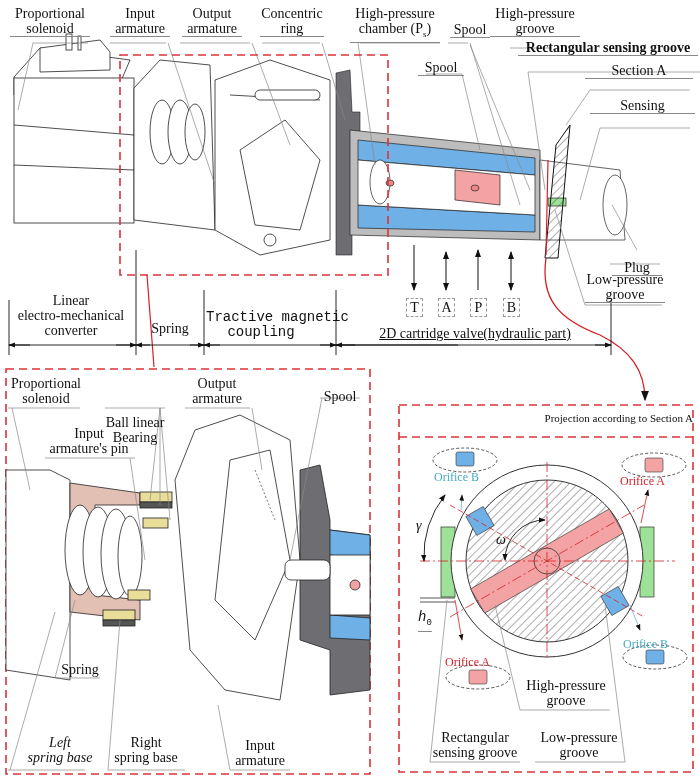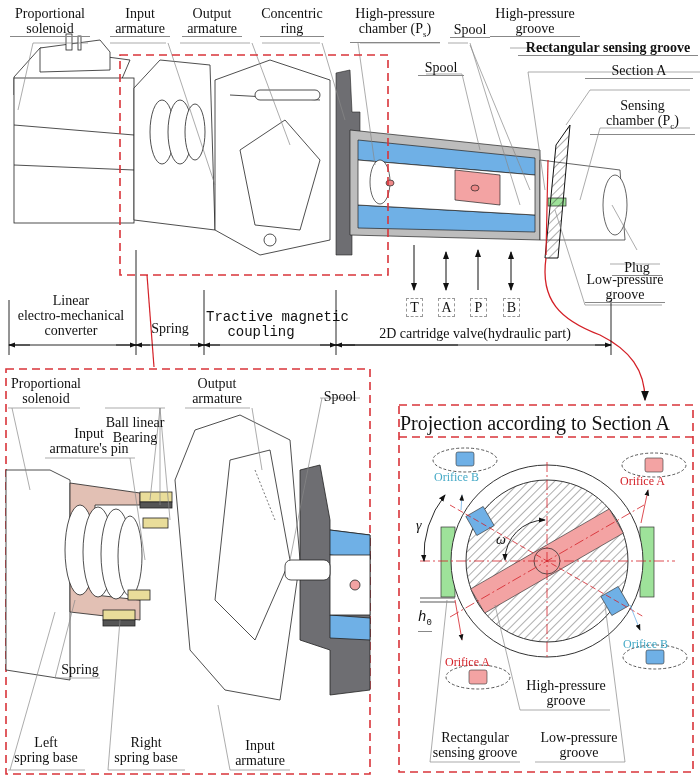--- a/index.html
+++ b/index.html
@@ -4,21 +4,21 @@
 <style>
   html, body { margin:0; padding:0; background:#fff; }
   body { width:700px; height:779px; position:relative; overflow:hidden;
          font-family:"Liberation Serif","DejaVu Serif",serif; color:#111; }
   .lbl { position:absolute; font-size:14px; line-height:15px; text-align:center; white-space:nowrap; }
   .ul { border-bottom:1px solid #888; }
   svg { position:absolute; left:0; top:0; }
   .port { position:absolute; width:15px; height:17px; border:1px dashed #999; font-size:14px;
           text-align:center; line-height:17px; background:#fff; }
   .orif { position:absolute; font-size:12px; }
-  .sec-title { position:absolute; left:400px; top:412px; width:293px; text-align:left; font-size:20px; }
+  .sec-title { position:absolute; left:400px; top:412px; width:293px; text-align:right; font-size:11px; }
 </style>
 </head>
 <body>
 
 <svg width="700" height="779" viewBox="0 0 700 779">
   <defs>
     <pattern id="hatch" width="6" height="6" patternUnits="userSpaceOnUse" patternTransform="rotate(45)">
       <line x1="0" y1="0" x2="0" y2="6" stroke="#333" stroke-width="0.8"></line>
     </pattern>
     <marker id="arr" markerWidth="8" markerHeight="8" refX="7" refY="4" orient="auto">
@@ -228,21 +228,20 @@
 <div class="lbl ul" style="left:450px;top:22px;width:40px;">Spool</div>
 <div class="lbl ul" style="left:490px;top:6px;width:90px;">
   <div>High-pressure</div>
   <div>groove</div>
 </div>
 <div class="lbl ul" style="left:418px;top:60px;width:46px;">Spool</div>
 <div class="lbl ul" style="left:518px;top:40px;width:180px;font-weight:bold;">Rectangular sensing groove</div>
 <div class="lbl ul" style="left:585px;top:63px;width:108px;">Section A</div>
 <div class="lbl ul" style="left:590px;top:86px;width:105px;margin-top:12px;">
   <div>Sensing</div>
-  <div><span>chamber (P</span><sub style="font-size:9px">c</sub><span>)</span></div>
 </div>
 <div class="lbl ul" style="left:612px;top:248px;width:50px;margin-top:12px;">Plug</div>
 <div class="lbl ul" style="left:585px;top:272px;width:80px;">
   <div>Low-pressure</div>
   <div>groove</div>
 </div>
 
 <div class="port" style="left:406px;top:298px;">T</div>
 <div class="port" style="left:438px;top:298px;">A</div>
 <div class="port" style="left:470px;top:298px;">P</div>
@@ -251,41 +250,41 @@
 <div class="lbl" style="left:6px;top:293px;width:130px;">
   <div>Linear</div>
   <div>electro-mechanical</div>
   <div>converter</div>
 </div>
 <div class="lbl" style="left:138px;top:321px;width:64px;">Spring</div>
 <div class="lbl" style="left:206px;top:310px;width:110px;font-family:Liberation Mono, monospace;">
   <div>Tractive magnetic</div>
   <div>coupling</div>
 </div>
-<div class="lbl" style="left:340px;top:326px;width:270px;">2D cartridge valve(hydraulic part)</div>
+<div class="lbl" style="left:340px;top:326px;width:270px;text-decoration:underline;">2D cartridge valve(hydraulic part)</div>
 
 <div class="lbl" style="left:8px;top:376px;width:76px;">
   <div>Proportional</div>
   <div>solenoid</div>
 </div>
 <div class="lbl" style="left:100px;top:376px;width:70px;margin-top:39px;">
   <div>Ball linear</div>
   <div>Bearing</div>
 </div>
 <div class="lbl" style="left:42px;top:426px;width:94px;">
   <div>Input</div>
   <div>armature's pin</div>
 </div>
 <div class="lbl" style="left:185px;top:376px;width:64px;">
   <div>Output</div>
   <div>armature</div>
 </div>
 <div class="lbl" style="left:318px;top:389px;width:44px;">Spool</div>
 <div class="lbl" style="left:55px;top:662px;width:50px;">Spring</div>
-<div class="lbl" style="left:4px;top:735px;width:84px;">
+<div class="lbl" style="left:18px;top:735px;width:84px;font-style:italic;">
   <div>Left</div>
   <div>spring base</div>
 </div>
 <div class="lbl" style="left:106px;top:735px;width:80px;">
   <div>Right</div>
   <div>spring base</div>
 </div>
 <div class="lbl" style="left:228px;top:738px;width:64px;">
   <div>Input</div>
   <div>armature</div>

